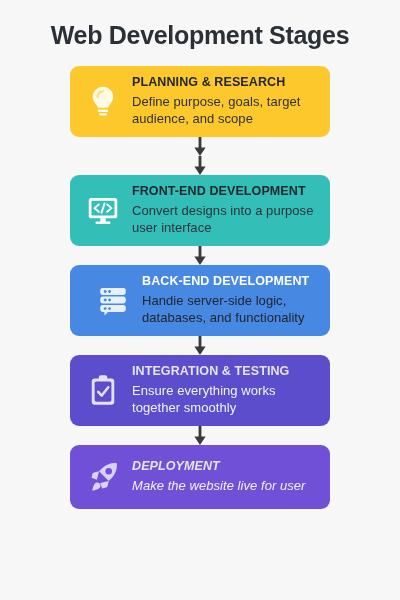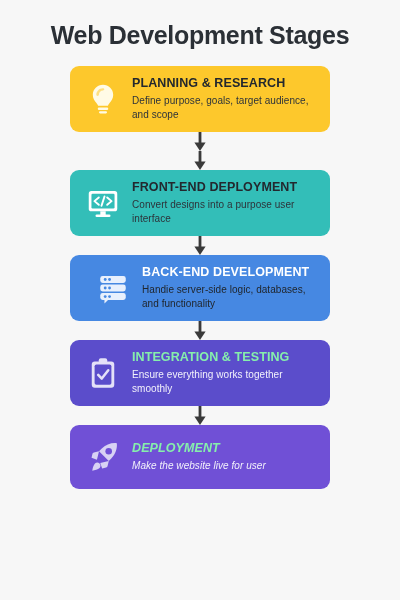--- a/index.html
+++ b/index.html
@@ -70,27 +70,27 @@
     min-width: 0;
   }
   .stage-heading {
     font-size: 12.5px;
     font-weight: bold;
     letter-spacing: 0.1px;
     line-height: 1.2;
     margin-bottom: 3px;
   }
   .stage-desc {
-    font-size: 10px;
+    font-size: 13px;
     line-height: 1.35;
     letter-spacing: 0.05px;
   }
   .dark-text .stage-heading { color: #23282e; }
   .dark-text .stage-desc { color: #2d333a; }
-  .light-text .stage-heading { color: #86efac; }
+  .light-text .stage-heading { color: #e5e5e5; }
   .light-text .stage-desc { color: #f2f1fb; }
 
   .connector {
     width: 14px;
     height: 19px;
     display: block;
   }
 </style>
 </head>
 <body>
@@ -136,21 +136,21 @@
             <rect x="5" y="8" width="38" height="27" rx="3.5" fill="#ffffff"></rect>
             <rect x="8.6" y="11.6" width="30.8" height="19.8" rx="1.6" fill="#33beb8"></rect>
             <rect x="20.4" y="35" width="7.2" height="5" fill="#ffffff"></rect>
             <rect x="14" y="39.4" width="20" height="3.4" rx="1.7" fill="#ffffff"></rect>
             <path d="M18.4 16.6 L12.6 21.5 L18.4 26.4" stroke="#ffffff" stroke-width="2.6" fill="none" stroke-linecap="round" stroke-linejoin="round"></path>
             <path d="M29.6 16.6 L35.4 21.5 L29.6 26.4" stroke="#ffffff" stroke-width="2.6" fill="none" stroke-linecap="round" stroke-linejoin="round"></path>
             <path d="M26 15.4 L22 27.6" stroke="#ffffff" stroke-width="2.6" fill="none" stroke-linecap="round"></path>
           </svg>
         </div>
         <div class="stage-text">
-          <div class="stage-heading">FRONT-END DEPLOYMENT</div>
+          <div class="stage-heading">FRONT-END DEVELOPMENT</div>
           <div class="stage-desc">Convert designs into a purpose user interface</div>
         </div>
       </div>
       <svg class="connector" viewBox="0 0 14 19" aria-hidden="true">
         <rect x="5.6" y="0" width="2.8" height="12" fill="#3a3a3a"></rect>
         <path d="M7 19 L1.4 10.5 L12.6 10.5 Z" fill="#3a3a3a"></path>
       </svg>
     </div>
 
     <div class="stage-wrap">

